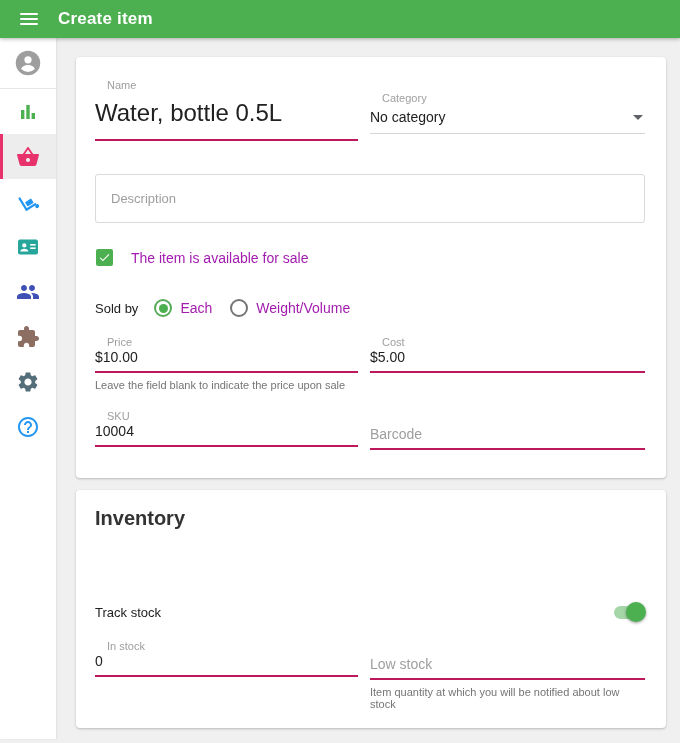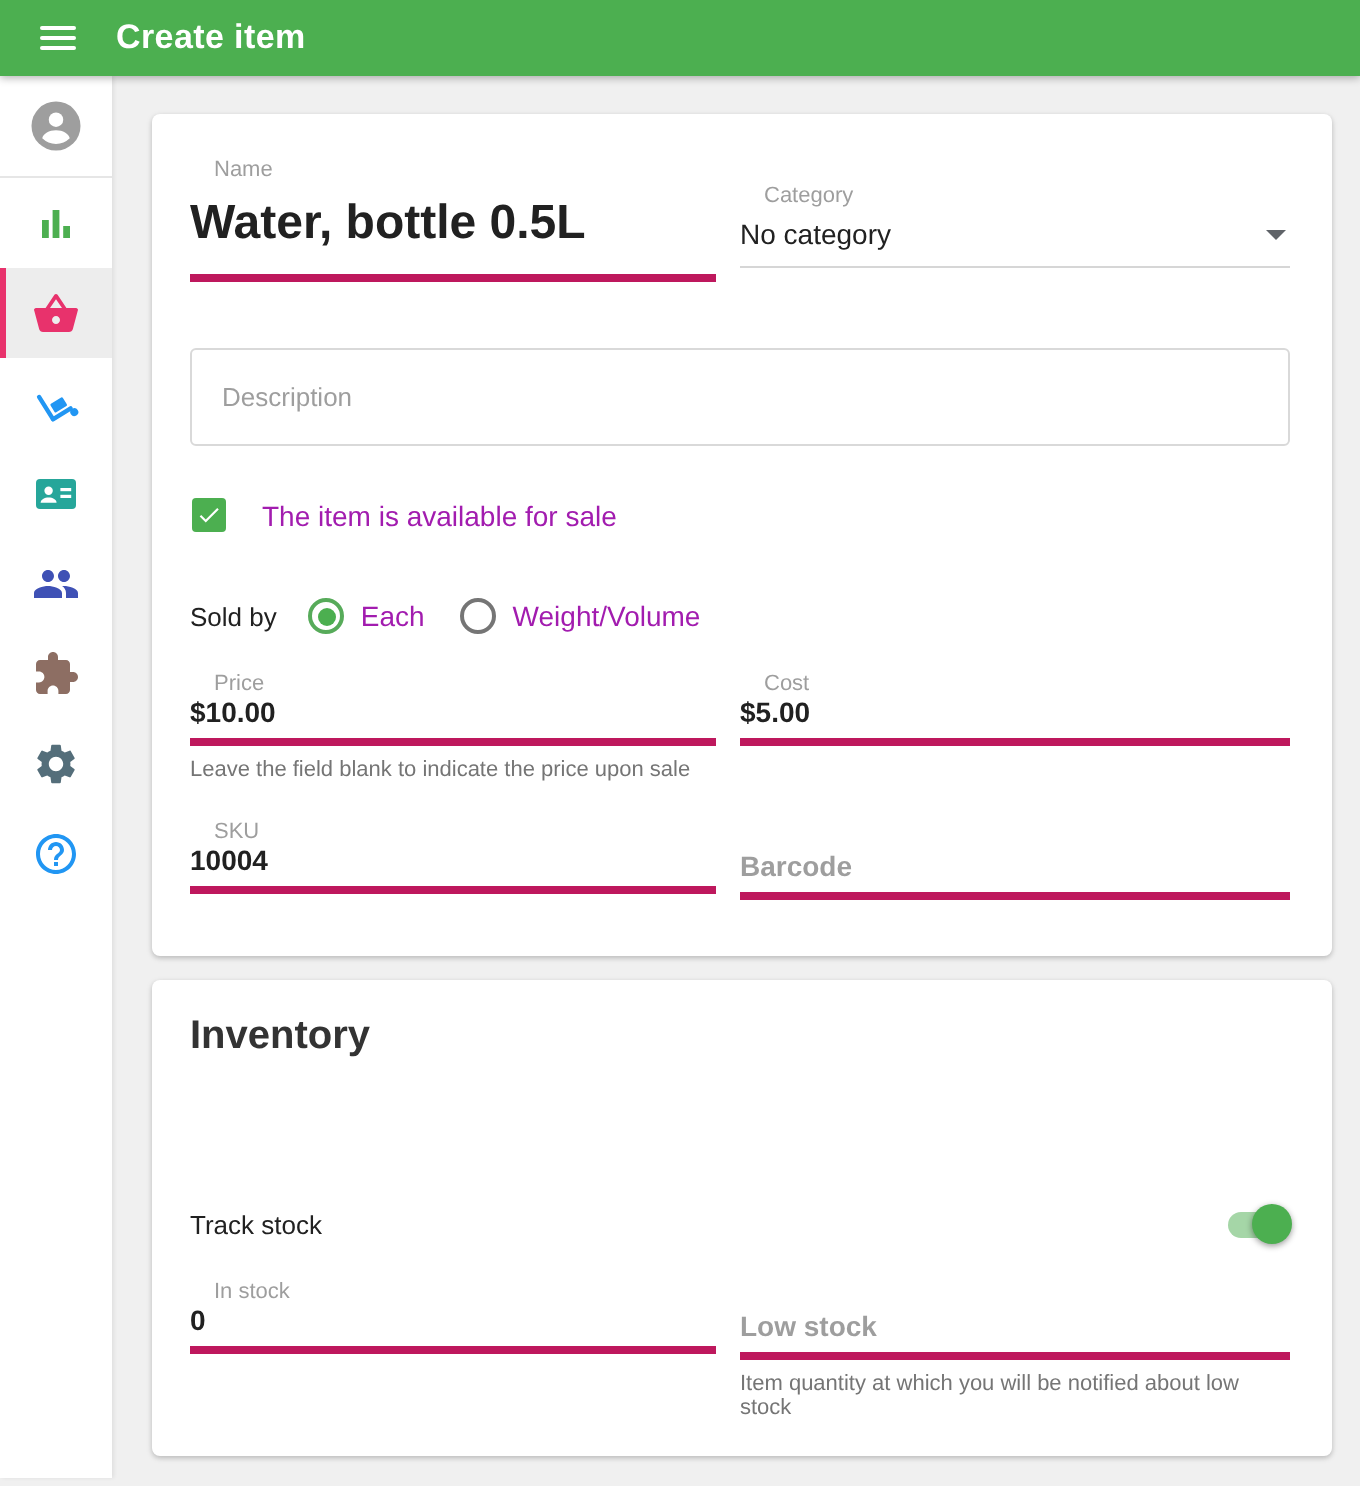--- a/index.html
+++ b/index.html
@@ -25,21 +25,21 @@
   .sb-item svg { display:block; }
 
   
   .card { position:absolute; left:76px; width:590px; background:#fff; border-radius:4px;
           box-shadow:0 1px 3px rgba(0,0,0,.14), 0 1px 2px rgba(0,0,0,.10); }
   .card1 { top:57px; height:421px; }
   .card2 { top:490px; height:238px;padding-left:40px; }
   .grp { position:absolute; }
   .flabel { display:block; font-size:11px; color:#9e9e9e;margin-left:12px; }
   .inp { display:block; width:100%; border:none; outline:none; background:transparent;
-         border-bottom:4px solid #be185d; font-family:inherit; color:#212121;font-weight:bold; }
+         border-bottom:2px solid #be185d; font-family:inherit; color:#212121; }
   .inp::placeholder { color:#9e9e9e; opacity:1; }
   .inp.big { font-size:24px; height:46px; margin-top:4px; padding-bottom:8px; }
   .inp.std { font-size:14px; height:24px; margin-top:1px; padding-bottom:6px; }
   .inp.noLabel { margin-top:16px; }
   .helper { font-size:11px; color:#757575; margin-top:6px; white-space:nowrap; }
 
   .g-name { left:19px; top:22px; width:263px; }
   .g-category { left:294px; top:35px; width:275px; }
   .selectbox { position:relative; margin-top:3px; border-bottom:1px solid #d6d6d6;
                padding:2px 18px 8px 0; font-size:14px; color:#212121; cursor:pointer; }

